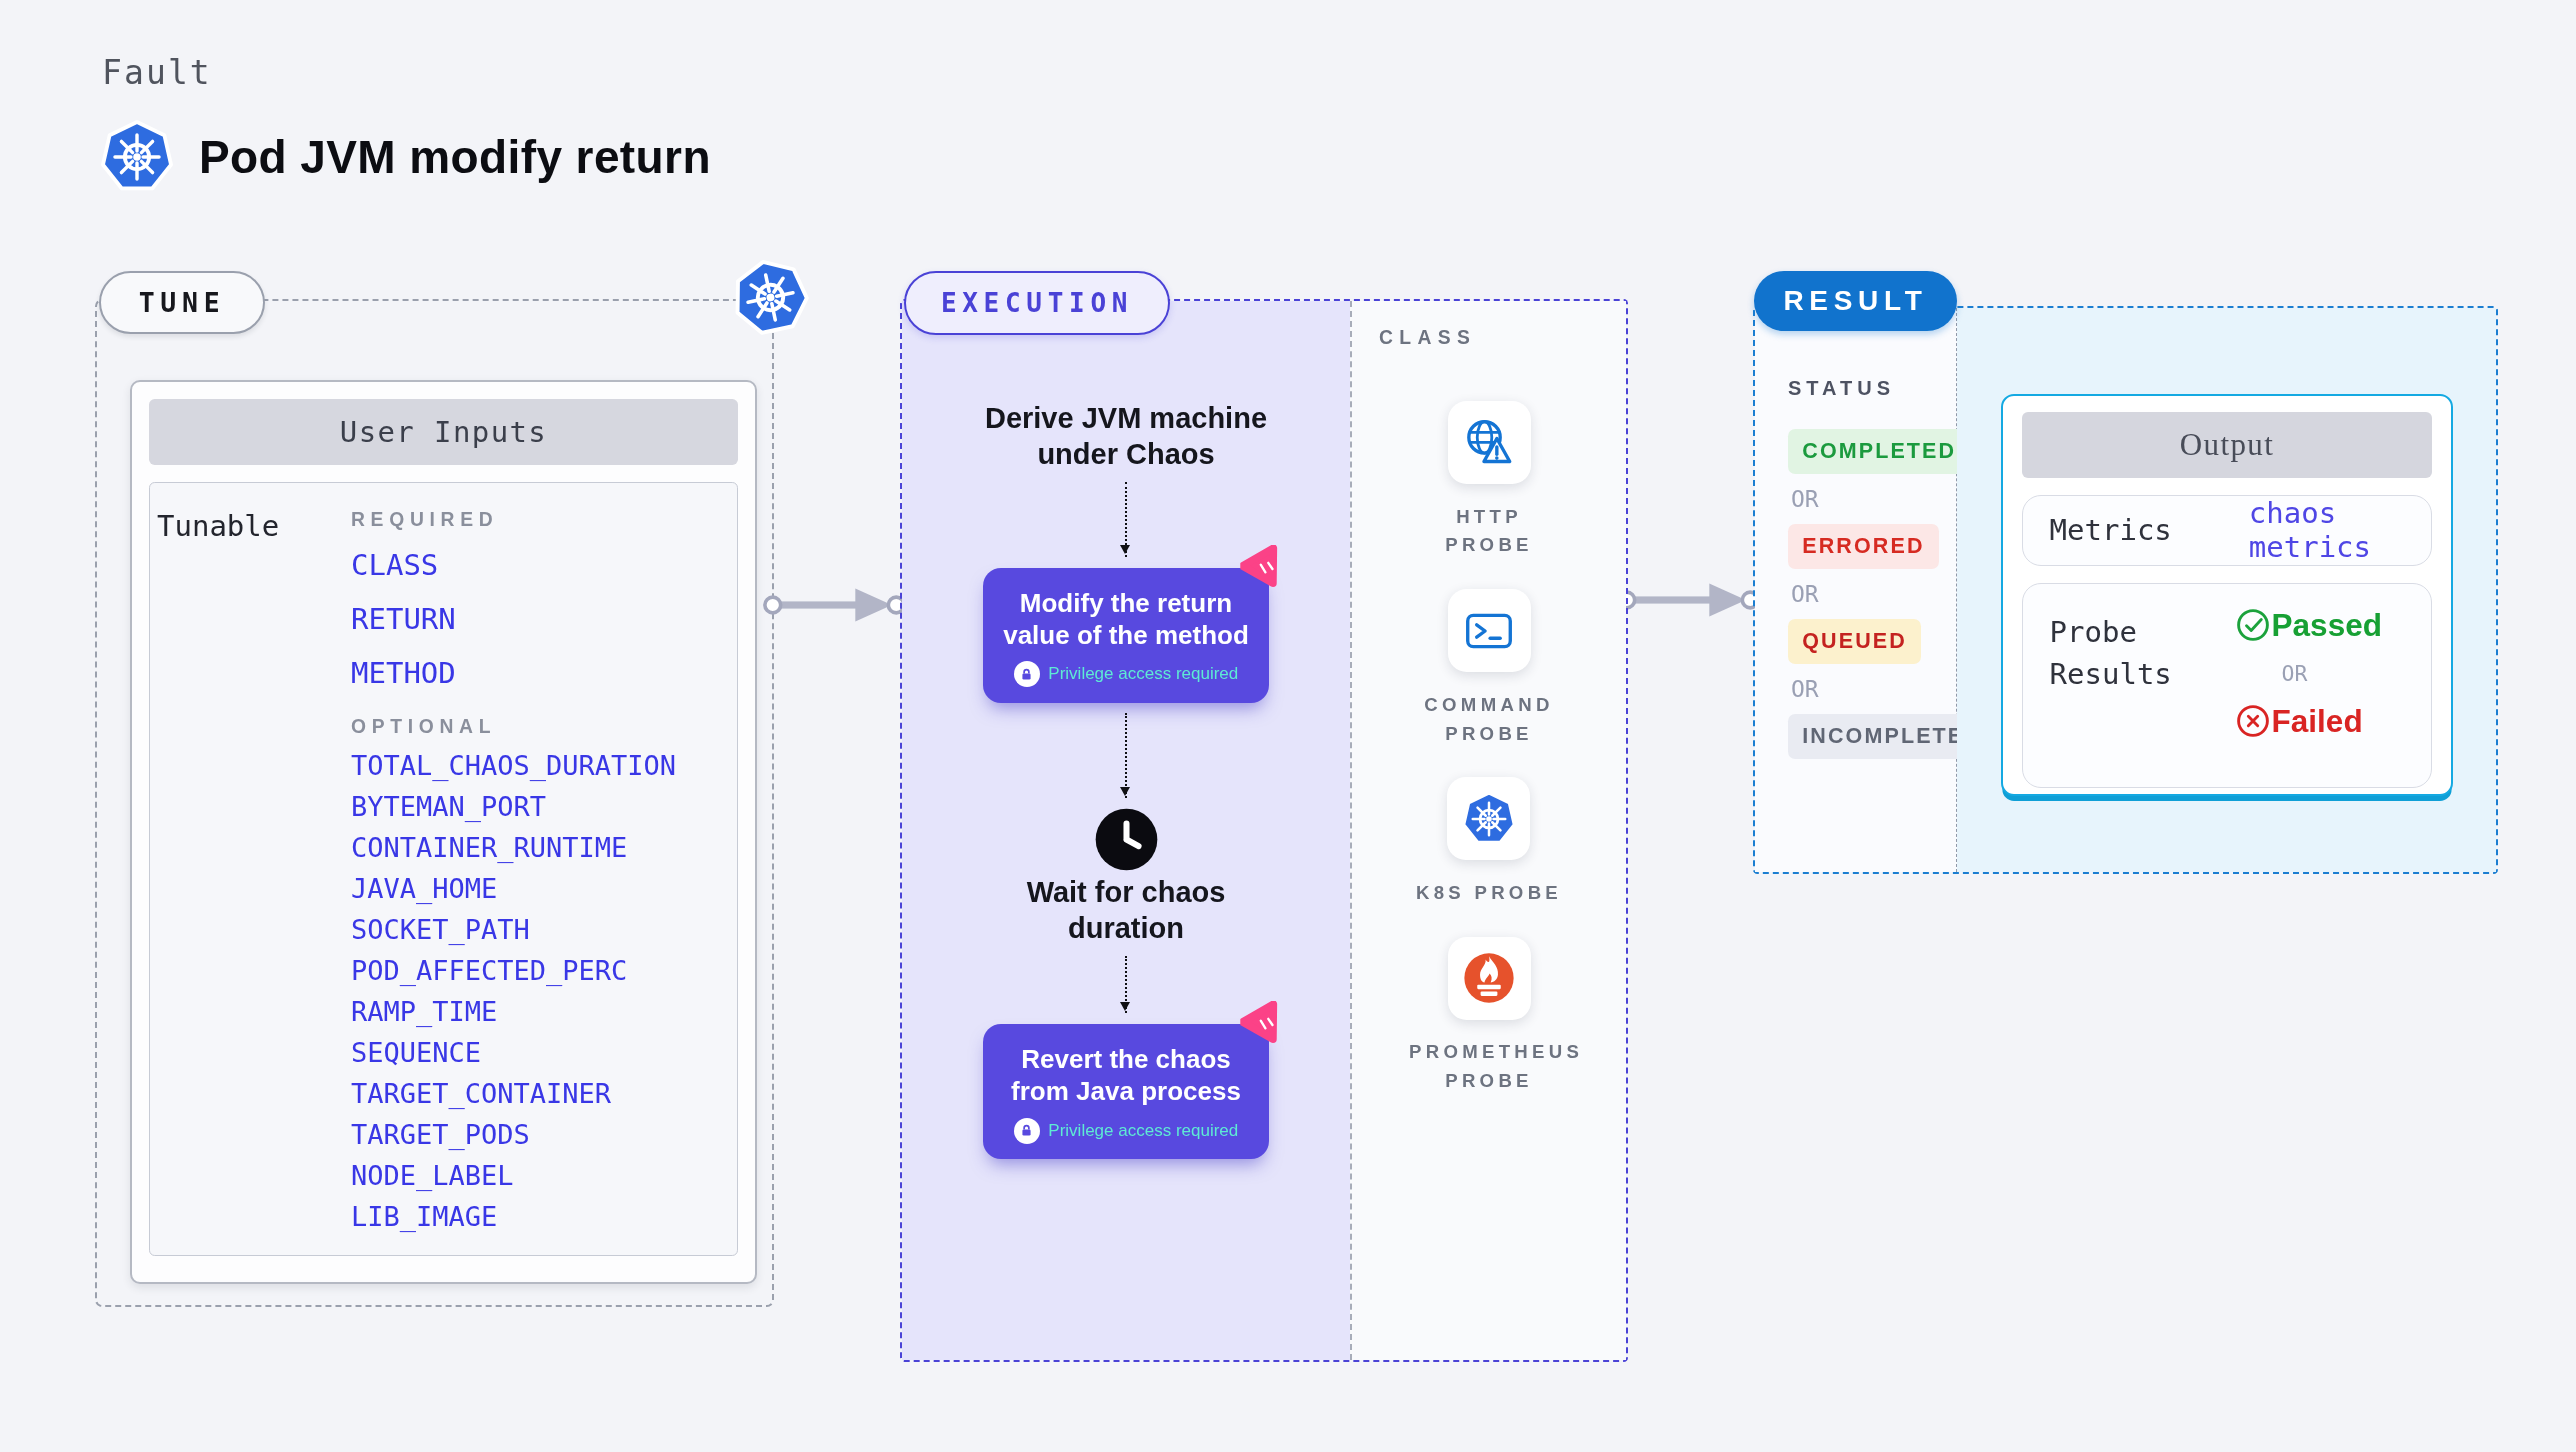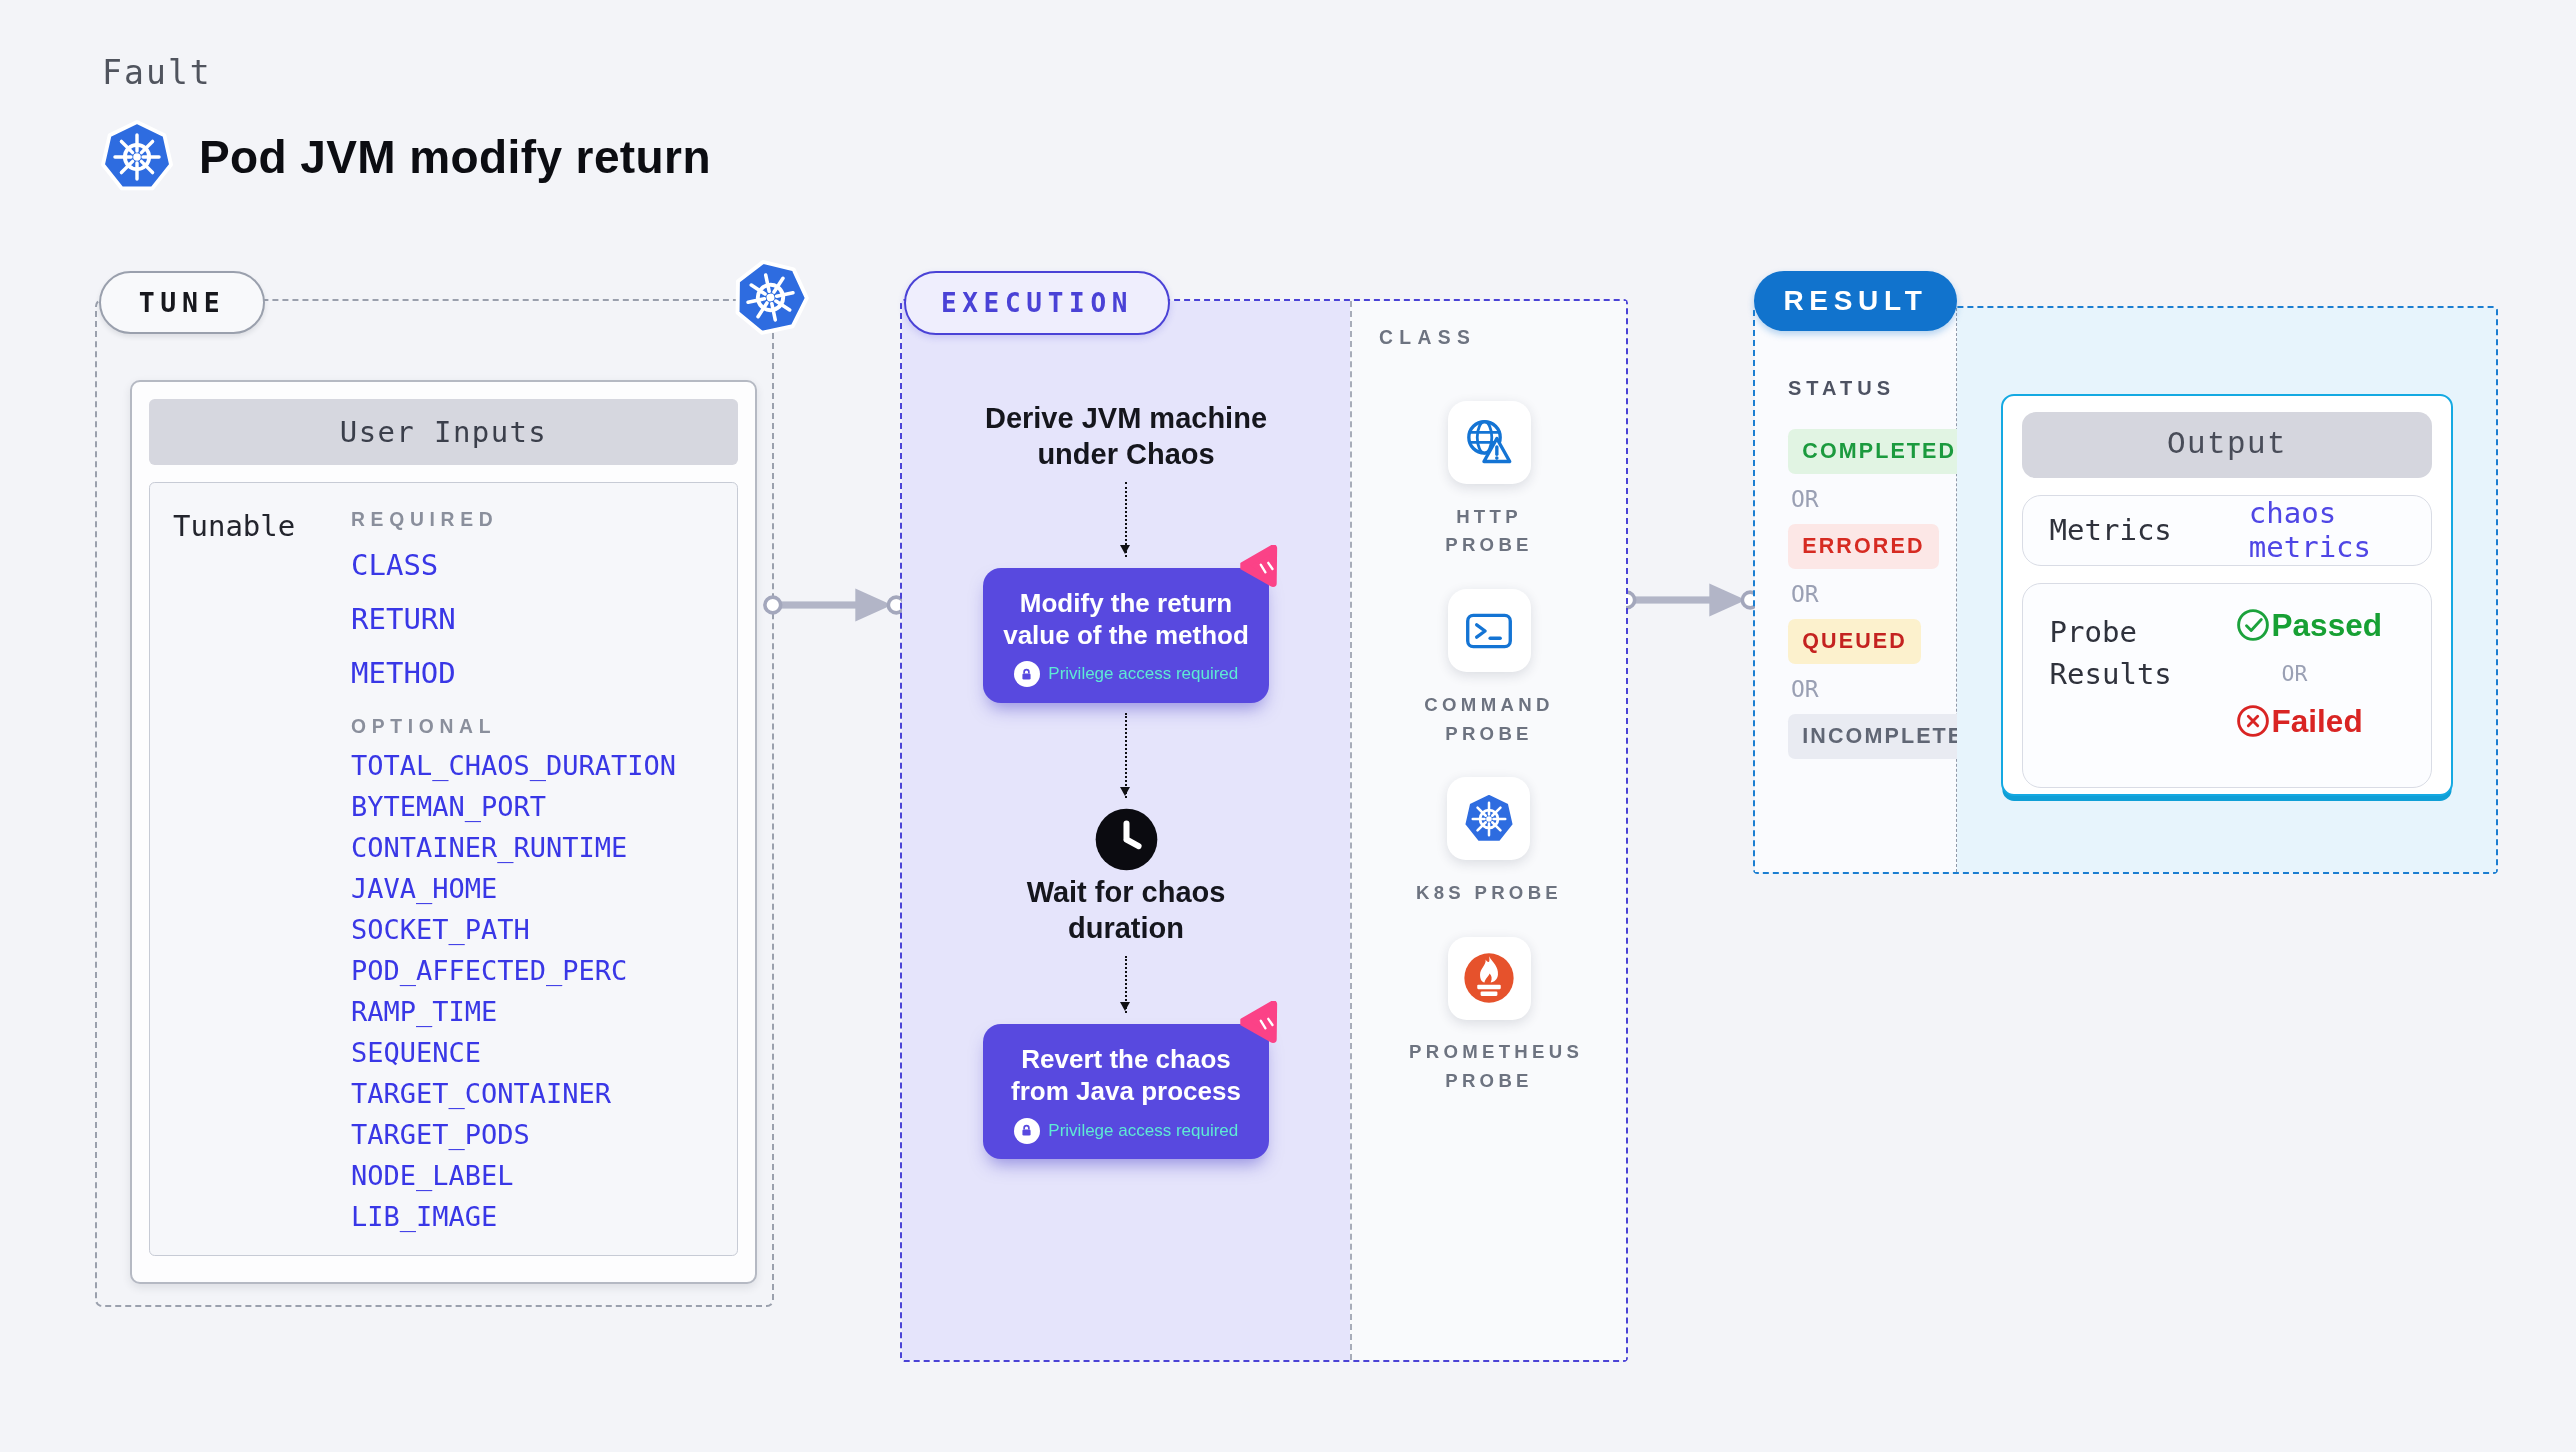--- a/index.html
+++ b/index.html
@@ -30,21 +30,21 @@
             border:2.1px dashed #9aa0ad;border-radius:7.2px;}
   .tune-k8s{position:absolute;left:731px;top:258px;width:79px;height:79px;z-index:4;
             transform:rotate(-12deg);}
   .ui-card{position:absolute;left:130px;top:380px;width:623px;height:900px;background:#fdfdfe;
            border:2.1px solid #b5b9c3;border-radius:10px;box-shadow:0 3.6px 8.6px rgba(40,45,60,.10);}
   .ui-header{position:absolute;left:17px;right:17px;top:17px;height:66px;background:#d6d7df;
              border-radius:5.7px;display:grid;place-items:center;font-family:"DejaVu Sans Mono",monospace;
              font-size:29px;color:#3b3f4b;letter-spacing:1.4px;}
   .ui-list{position:absolute;left:17px;right:17px;top:100px;bottom:26px;background:#f6f7fa;
            border:1.4px solid #c7cbd5;border-radius:5.7px;}
-  .tunable-label{position:absolute;left:23px;top:26px;font-family:"DejaVu Sans Mono",monospace;
+  .tunable-label{position:absolute;left:7px;top:26px;font-family:"DejaVu Sans Mono",monospace;
                  font-size:29px;color:#23252d;}
   .params-col{position:absolute;left:201px;top:15.8px;display:flex;flex-direction:column;align-items:flex-start;}
   .sec-label{font-size:19.3px;font-weight:600;letter-spacing:5.7px;color:#8a8f9c;margin:10px 0 7.2px;}
   .sec-label.opt{margin-top:15.8px;}
   .param-req{font-family:"DejaVu Sans Mono",monospace;font-size:29px;color:#3937e6;line-height:54px;}
   .param-opt{font-family:"DejaVu Sans Mono",monospace;font-size:27px;color:#3937e6;line-height:41px;}
 
   
   .h-arrow{position:absolute;width:145px;height:46px;}
   .a1{left:762px;top:582px;}
@@ -96,22 +96,22 @@
   .badge{font-size:21.5px;font-weight:700;letter-spacing:2.1px;padding:10px 14.3px;border-radius:7.2px;
          white-space:nowrap;}
   .badge.completed{background:#e1f4e3;color:#1b9a3e;}
   .badge.errored{background:#fce7e6;color:#d62b22;}
   .badge.queued{background:#fcf1cd;color:#c42320;}
   .badge.incompleted{background:#e9ebf2;color:#606674;}
   .or{font-family:"DejaVu Sans Mono",monospace;font-size:23px;color:#9aa0b4;padding-left:2.9px;}
   .output-panel{flex:1;background:#e7f4fc;position:relative;}
   .output-card{position:absolute;left:44px;top:86px;right:43px;height:398px;background:#fff;
                border:2.9px solid #14a9e2;border-radius:13px;box-shadow:0 6.4px 0 -1.4px #0f9fd6;}
-  .output-header{margin:15.8px 18.6px 0;height:66px;background:#d5d6de;border-radius:14px;display:grid;
-                 place-items:center;font-family:Liberation Mono, monospace;font-size:31px;
+  .output-header{margin:15.8px 18.6px 0;height:66px;background:#d5d6de;border-radius:6px;display:grid;
+                 place-items:center;font-family:Liberation Serif, serif;font-size:31px;
                  color:#484c58;letter-spacing:1.4px;}
   .output-row{margin:17px 18.6px 0;border:1.4px solid #d9dce5;border-radius:19px;background:#fcfdff;}
   .row-metrics{height:69px;display:flex;align-items:center;}
   .metrics-label{margin-left:27px;font-family:"DejaVu Sans Mono",monospace;font-size:29px;color:#2f323c;}
   .metrics-value{margin-left:77px;font-family:"DejaVu Sans Mono",monospace;font-size:29px;color:#4f46e5;}
   .row-results{height:203px;position:relative;}
   .results-label{position:absolute;left:27px;top:27px;font-family:"DejaVu Sans Mono",monospace;
                  font-size:29px;color:#2f323c;line-height:1.45;width:172px;}
   .results-states{position:absolute;left:212px;top:23px;}
   .state-row{display:flex;align-items:center;gap:1px;}

